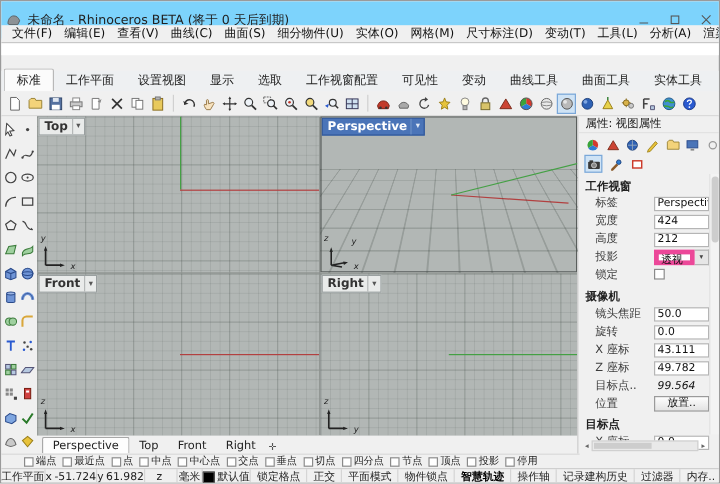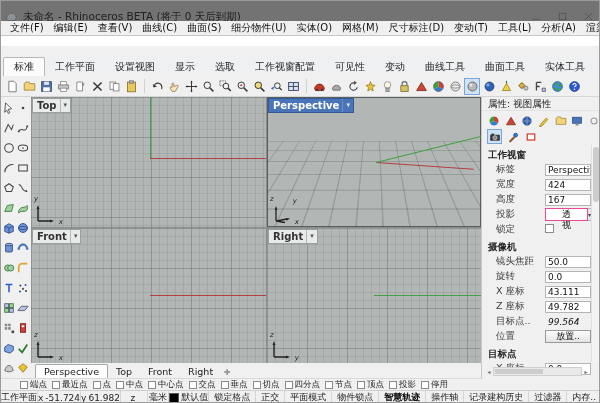--- a/index.html
+++ b/index.html
@@ -1,20 +1,20 @@
 <!DOCTYPE html>
 <html><head>
 <meta charset="utf-8">
 <style>
   html,body{margin:0;padding:0;background:#d8d8d8;}
   #root{position:relative;width:600px;height:403px;background:#f0f0f0;
         font-family:"DejaVu Sans","Liberation Sans",sans-serif;font-size:10.5px;color:#1a1a1a;
         overflow:hidden;border:1px solid #9a9a9a;box-sizing:border-box;}
   
-  .titlebar{position:absolute;left:0;top:0;width:600px;height:32px;background:#737373;
+  .titlebar{position:absolute;left:0;top:0;width:600px;height:32px;background:#7dd3fc;
             display:flex;align-items:center;gap:5px;padding-left:4px;box-sizing:border-box;
             border-bottom:1px solid #e0e0e0;justify-content:flex-end;}
   .titlebar .title{font-size:10.5px;color:#222;}
   .wctrls{margin-left:auto;display:flex;height:100%;}
   .wc{width:26px;height:100%;display:flex;align-items:center;justify-content:center;color:#444;}
   .wc svg{width:9px;height:9px;}
   
   .menubar{position:absolute;left:0;top:20px;width:600px;height:14px;background:#f0f0f0;
            display:flex;align-items:center;padding-left:4px;box-sizing:border-box;gap:0;}
   .mi{padding:0 5px;font-size:10px;color:#111;white-space:nowrap;}
@@ -85,21 +85,21 @@
   .ptabs{display:flex;align-items:center;gap:3px;padding:2px 0 1px 5px;}
   .ptab{width:15px;height:15px;display:flex;align-items:center;justify-content:center;}
   .ptab svg{width:12px;height:12px;}
   .ptab.active{background:#cfe3f5;border:1px solid #7aa7d8;box-sizing:border-box;}
   .psec{margin-top:4px;padding-left:6px;color:#222;font-weight:bold;font-size:9.5px;}
   .prow{display:flex;align-items:center;height:15px;padding:0 10px 0 14px;}
   .plabel{flex:1;color:#3c3c3c;white-space:nowrap;overflow:hidden;}
   .pval{width:46px;height:12px;background:#fff;border:1px solid #b5b5b5;box-sizing:border-box;
         padding:0 2px;font-size:9px;line-height:11px;color:#111;white-space:nowrap;overflow:hidden;}
   .psel{width:46px;height:13px;display:flex;box-sizing:border-box;}
-  .psel .pselv{flex:1;background:#fff;border:1px solid #ec4899;font-size:9px;line-height:11px;padding:0 16px;color:#111;}
+  .psel .pselv{flex:1;background:#fff;border:4px solid #ec4899;font-size:9px;line-height:11px;padding:0 2px;color:#111;}
   .psel .pselb{width:11px;background:#e6e6e6;border:1px solid #b5b5b5;border-left:none;
                display:flex;align-items:center;justify-content:center;font-size:6px;color:#444;}
   .pcheck{width:9px;height:9px;background:#fff;border:1px solid #8a8a8a;box-sizing:border-box;}
   .pbtn{width:46px;height:13px;background:linear-gradient(#fdfdfd,#e3e3e3);border:1px solid #9a9a9a;
         box-sizing:border-box;font-size:9px;text-align:center;line-height:11px;color:#111;}
   .vscroll{position:absolute;right:1px;top:48px;width:8px;bottom:28px;background:#f3f3f3;
            border-left:1px solid #e0e0e0;}
   .vscroll .thumb{position:absolute;left:1px;top:2px;width:6px;height:55px;background:#cdcdcd;border-radius:3px;}
   .hscroll{position:absolute;left:3px;right:11px;bottom:14px;height:9px;display:flex;align-items:center;}
   .hscroll .harr{width:8px;height:8px;display:flex;align-items:center;justify-content:center;
@@ -706,21 +706,21 @@
     <div class="prow">
       <span class="plabel">标签</span>
       <span class="pval">Perspective</span>
     </div>
     <div class="prow">
       <span class="plabel">宽度</span>
       <span class="pval">424</span>
     </div>
     <div class="prow">
       <span class="plabel">高度</span>
-      <span class="pval">167</span>
+      <span class="pval">212</span>
     </div>
     <div class="prow">
       <span class="plabel">投影</span>
       <span class="psel">
         <span class="pselv">透视</span>
         <span class="pselb">▾</span>
       </span>
     </div>
     <div class="prow">
       <span class="plabel">锁定</span>

